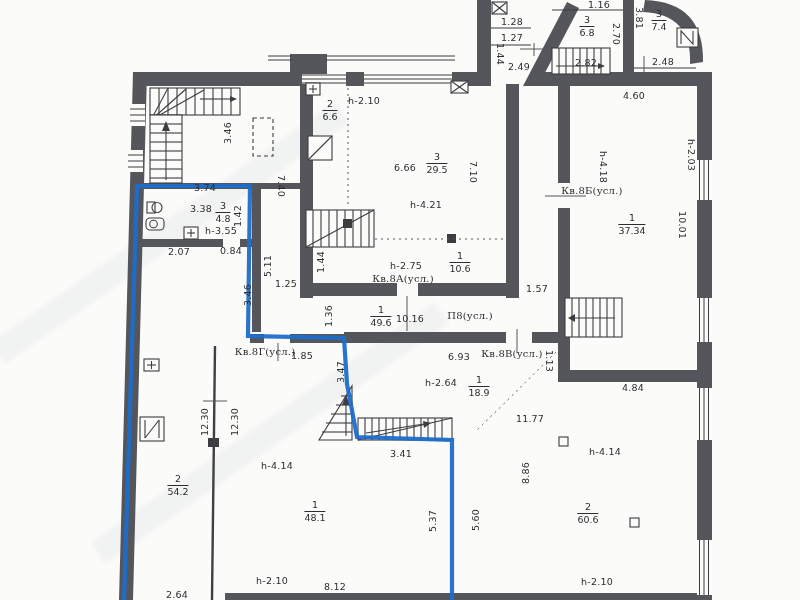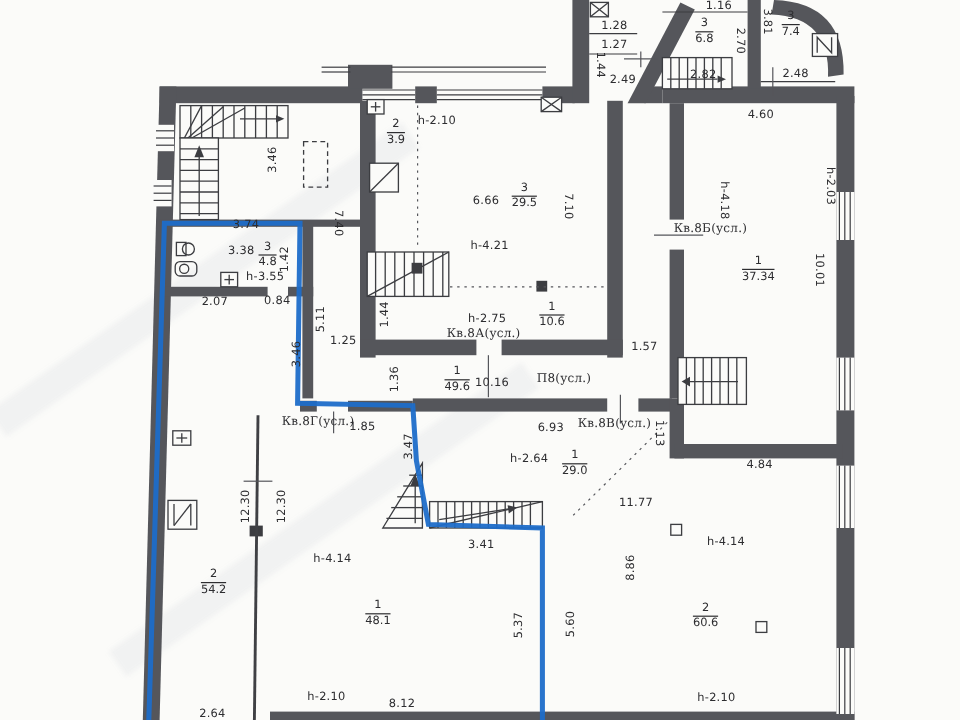--- a/index.html
+++ b/index.html
@@ -314,21 +314,21 @@
   <span class="lbl" style="left:231px;top:251px">0.84</span>
   <span class="lbl rl" style="left:268px;top:266px">5.11</span>
   <span class="lbl" style="left:286px;top:284px">1.25</span>
   <span class="lbl rl" style="left:248px;top:295px">3.46</span>
   <span class="lbl rl" style="left:329px;top:316px">1.36</span>
   <span class="lbl rl" style="left:321px;top:262px">1.44</span>
 
   <span class="lbl" style="left:364px;top:101px">h-2.10</span>
   <span class="lbl" style="left:405px;top:168px">6.66</span>
   <span class="lbl rr" style="left:473px;top:172px">7.10</span>
-  <span class="lbl" style="left:408px;top:205px">h-4.21</span>
+  <span class="lbl" style="left:426px;top:205px">h-4.21</span>
   <span class="lbl" style="left:406px;top:266px">h-2.75</span>
   <span class="lbl ap" style="left:403px;top:279px">Кв.8А(усл.)</span>
 
   <span class="lbl" style="left:410px;top:319px">10.16</span>
   <span class="lbl ap" style="left:470px;top:316px">П8(усл.)</span>
   <span class="lbl" style="left:537px;top:289px">1.57</span>
   <span class="lbl ap" style="left:265px;top:352px">Кв.8Г(усл.)</span>
   <span class="lbl" style="left:302px;top:356px">1.85</span>
   <span class="lbl rl" style="left:341px;top:372px">3.47</span>
   <span class="lbl" style="left:459px;top:357px">6.93</span>
@@ -364,37 +364,37 @@
   <span class="frac" style="left:659px;top:20px">
       <i class="n">3</i>
       <i class="d">7.4</i>
     </span>
   <span class="frac" style="left:223px;top:212px">
       <i class="n">3</i>
       <i class="d">4.8</i>
     </span>
   <span class="frac" style="left:330px;top:110px">
       <i class="n">2</i>
-      <i class="d">3.9</i>
+      <i class="d">6.6</i>
     </span>
   <span class="frac" style="left:437px;top:163px">
       <i class="n">3</i>
       <i class="d">29.5</i>
     </span>
   <span class="frac" style="left:460px;top:262px">
       <i class="n">1</i>
       <i class="d">10.6</i>
     </span>
   <span class="frac" style="left:381px;top:316px">
       <i class="n">1</i>
       <i class="d">49.6</i>
     </span>
   <span class="frac" style="left:479px;top:386px">
       <i class="n">1</i>
-      <i class="d">29.0</i>
+      <i class="d">18.9</i>
     </span>
   <span class="frac" style="left:632px;top:224px">
       <i class="n">1</i>
       <i class="d">37.34</i>
     </span>
   <span class="frac" style="left:588px;top:513px">
       <i class="n">2</i>
       <i class="d">60.6</i>
     </span>
   <span class="frac" style="left:178px;top:485px">

